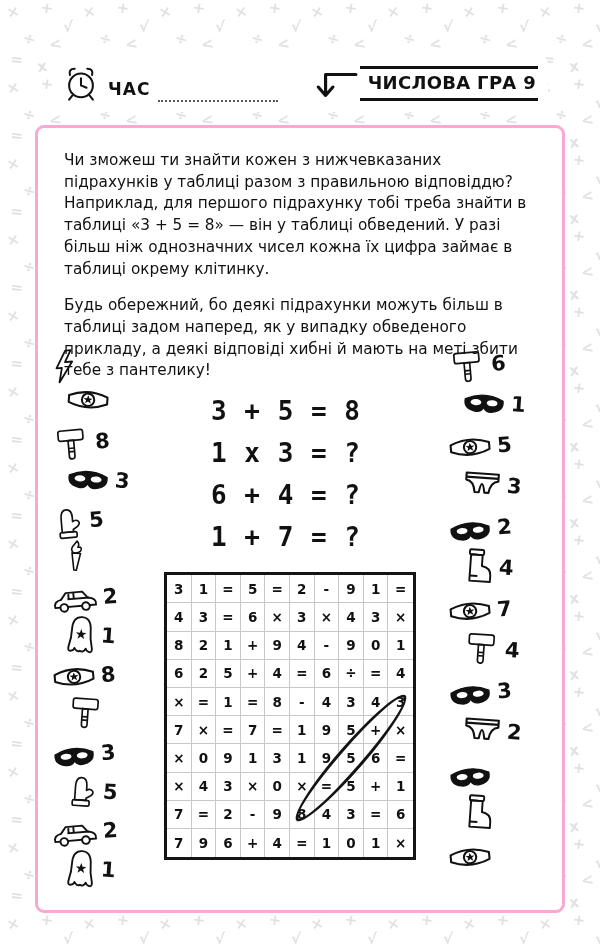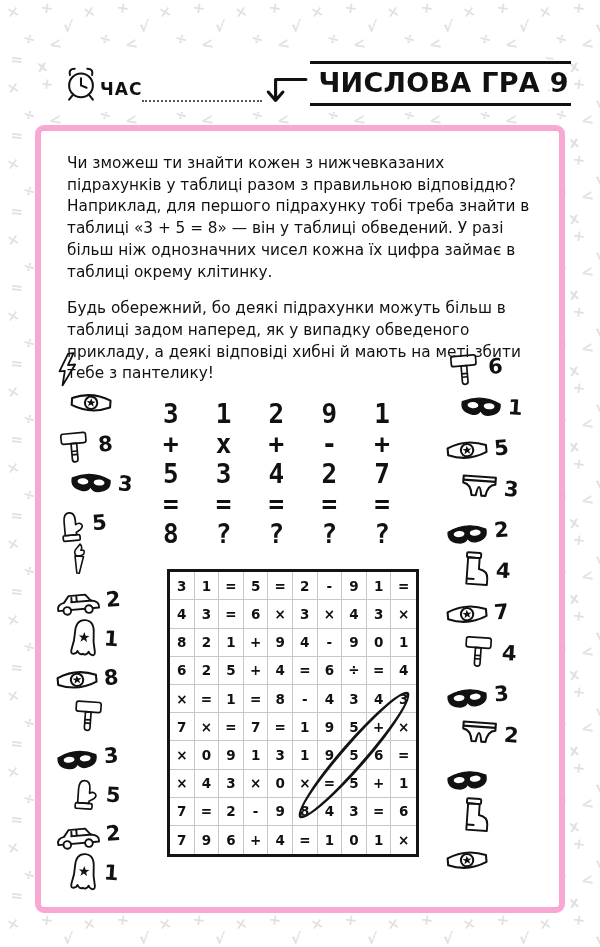--- a/index.html
+++ b/index.html
@@ -7,40 +7,40 @@
   body { font-family:"DejaVu Sans", sans-serif; color:#111; background:#fff; }
 
   .page { position:relative; width:600px; height:947px; overflow:hidden; background:#fff; }
   .bg { position:absolute; left:0; top:0; }
   #bgpat text { font:700 15px "DejaVu Sans", sans-serif; }
 
   
   .header { position:absolute; left:52px; top:54px; width:496px; height:58px;
             background:#fff; border-radius:10px; display:flex; align-items:center;
             justify-content:space-between; padding:0 10px; }
-  .time-group { display:flex; align-items:flex-end; }
+  .time-group { display:flex; align-items:flex-end; gap:8px; }
   .clock { width:38px; height:38px; }
   .time-label { font-weight:800; font-size:17px; letter-spacing:1px; padding-bottom:3px; }
   .time-line { display:inline-block; width:120px; height:17px; border-bottom:2px dotted #555; }
   .title-group { display:flex; align-items:flex-end; }
   .arrow { width:46px; height:30px; margin: 0 2px 0 0; }
   .arrow path { fill:none; stroke:#111; stroke-width:3; stroke-linejoin:round; stroke-linecap:round; }
   .title-box { border-top:3px solid #111; border-bottom:3px solid #111;
-               padding:3px 2px 5px 8px; font-size:27px; font-weight:800;
+               padding:3px 2px 5px 8px; font-size:18px; font-weight:800;
                letter-spacing:.3px; white-space:nowrap; }
 
   
   .card { position:absolute; left:35px; top:125px; width:530px; height:788px;
-          background:#fff; border:6px solid #f9a8d4; border-radius:9px; }
+          background:#fff; border:3px solid #f9a8d4; border-radius:9px; }
   .intro-p { padding:0 26px; font-size:15.3px; line-height:1.42; font-weight:500; }
   .intro-p.first { margin-top:22px; }
   .intro-p.second { margin-top:15px; }
 
   
-  .equations { margin:14px 0 0 122px; width:252px; display:flex; flex-direction:row;
+  .equations { margin:14px 0 0 122px; width:252px; display:flex; flex-direction:column;
                gap:12px; align-items:center; }
   .equation { font-family:"DejaVu Sans Mono", monospace; font-weight:700;
               font-size:26px; letter-spacing:1px; }
 
   
   .grid-wrap { position:relative; margin:20px 0 0 126px; width:252px; }
   .grid { display:grid; grid-template-columns:repeat(10,1fr); border:3px solid #141414; background:#fff; }
   .cell { height:28.2px; display:flex; align-items:center; justify-content:center;
           font-size:13.5px; font-weight:700;
           border-right:1.2px solid #c7c7c7; border-bottom:1.2px solid #c7c7c7; }
@@ -179,22 +179,21 @@
     </div>
   </header>
 
   <main class="card">
     <p class="intro-p first">Чи зможеш ти знайти кожен з нижчевказаних підрахунків у таблиці разом з правильною відповіддю? Наприклад, для першого підрахунку тобі треба знайти в таблиці «3 + 5 = 8» — він у таблиці обведений. У разі більш ніж однозначних чисел кожна їх цифра займає в таблиці окрему клітинку.</p>
     <p class="intro-p second">Будь обережний, бо деякі підрахунки можуть більш в таблиці задом наперед, як у випадку обведеного прикладу, а деякі відповіді хибні й мають на меті збити тебе з пантелику!</p>
 
     <div class="equations">
         <div class="equation">3 + 5 = 8</div>
         <div class="equation">1 x 3 = ?</div>
-        <div class="equation">2 + 4 = ?</div>
-        <div class="equation">9 - 2 = ?</div>
+        <div class="equation">6 + 4 = ?</div>
         <div class="equation">1 + 7 = ?</div>
       </div>
 
     <div class="grid-wrap">
       <div class="grid">
           <div class="cell">3</div>
           <div class="cell">1</div>
           <div class="cell">=</div>
           <div class="cell">5</div>
           <div class="cell">=</div>

